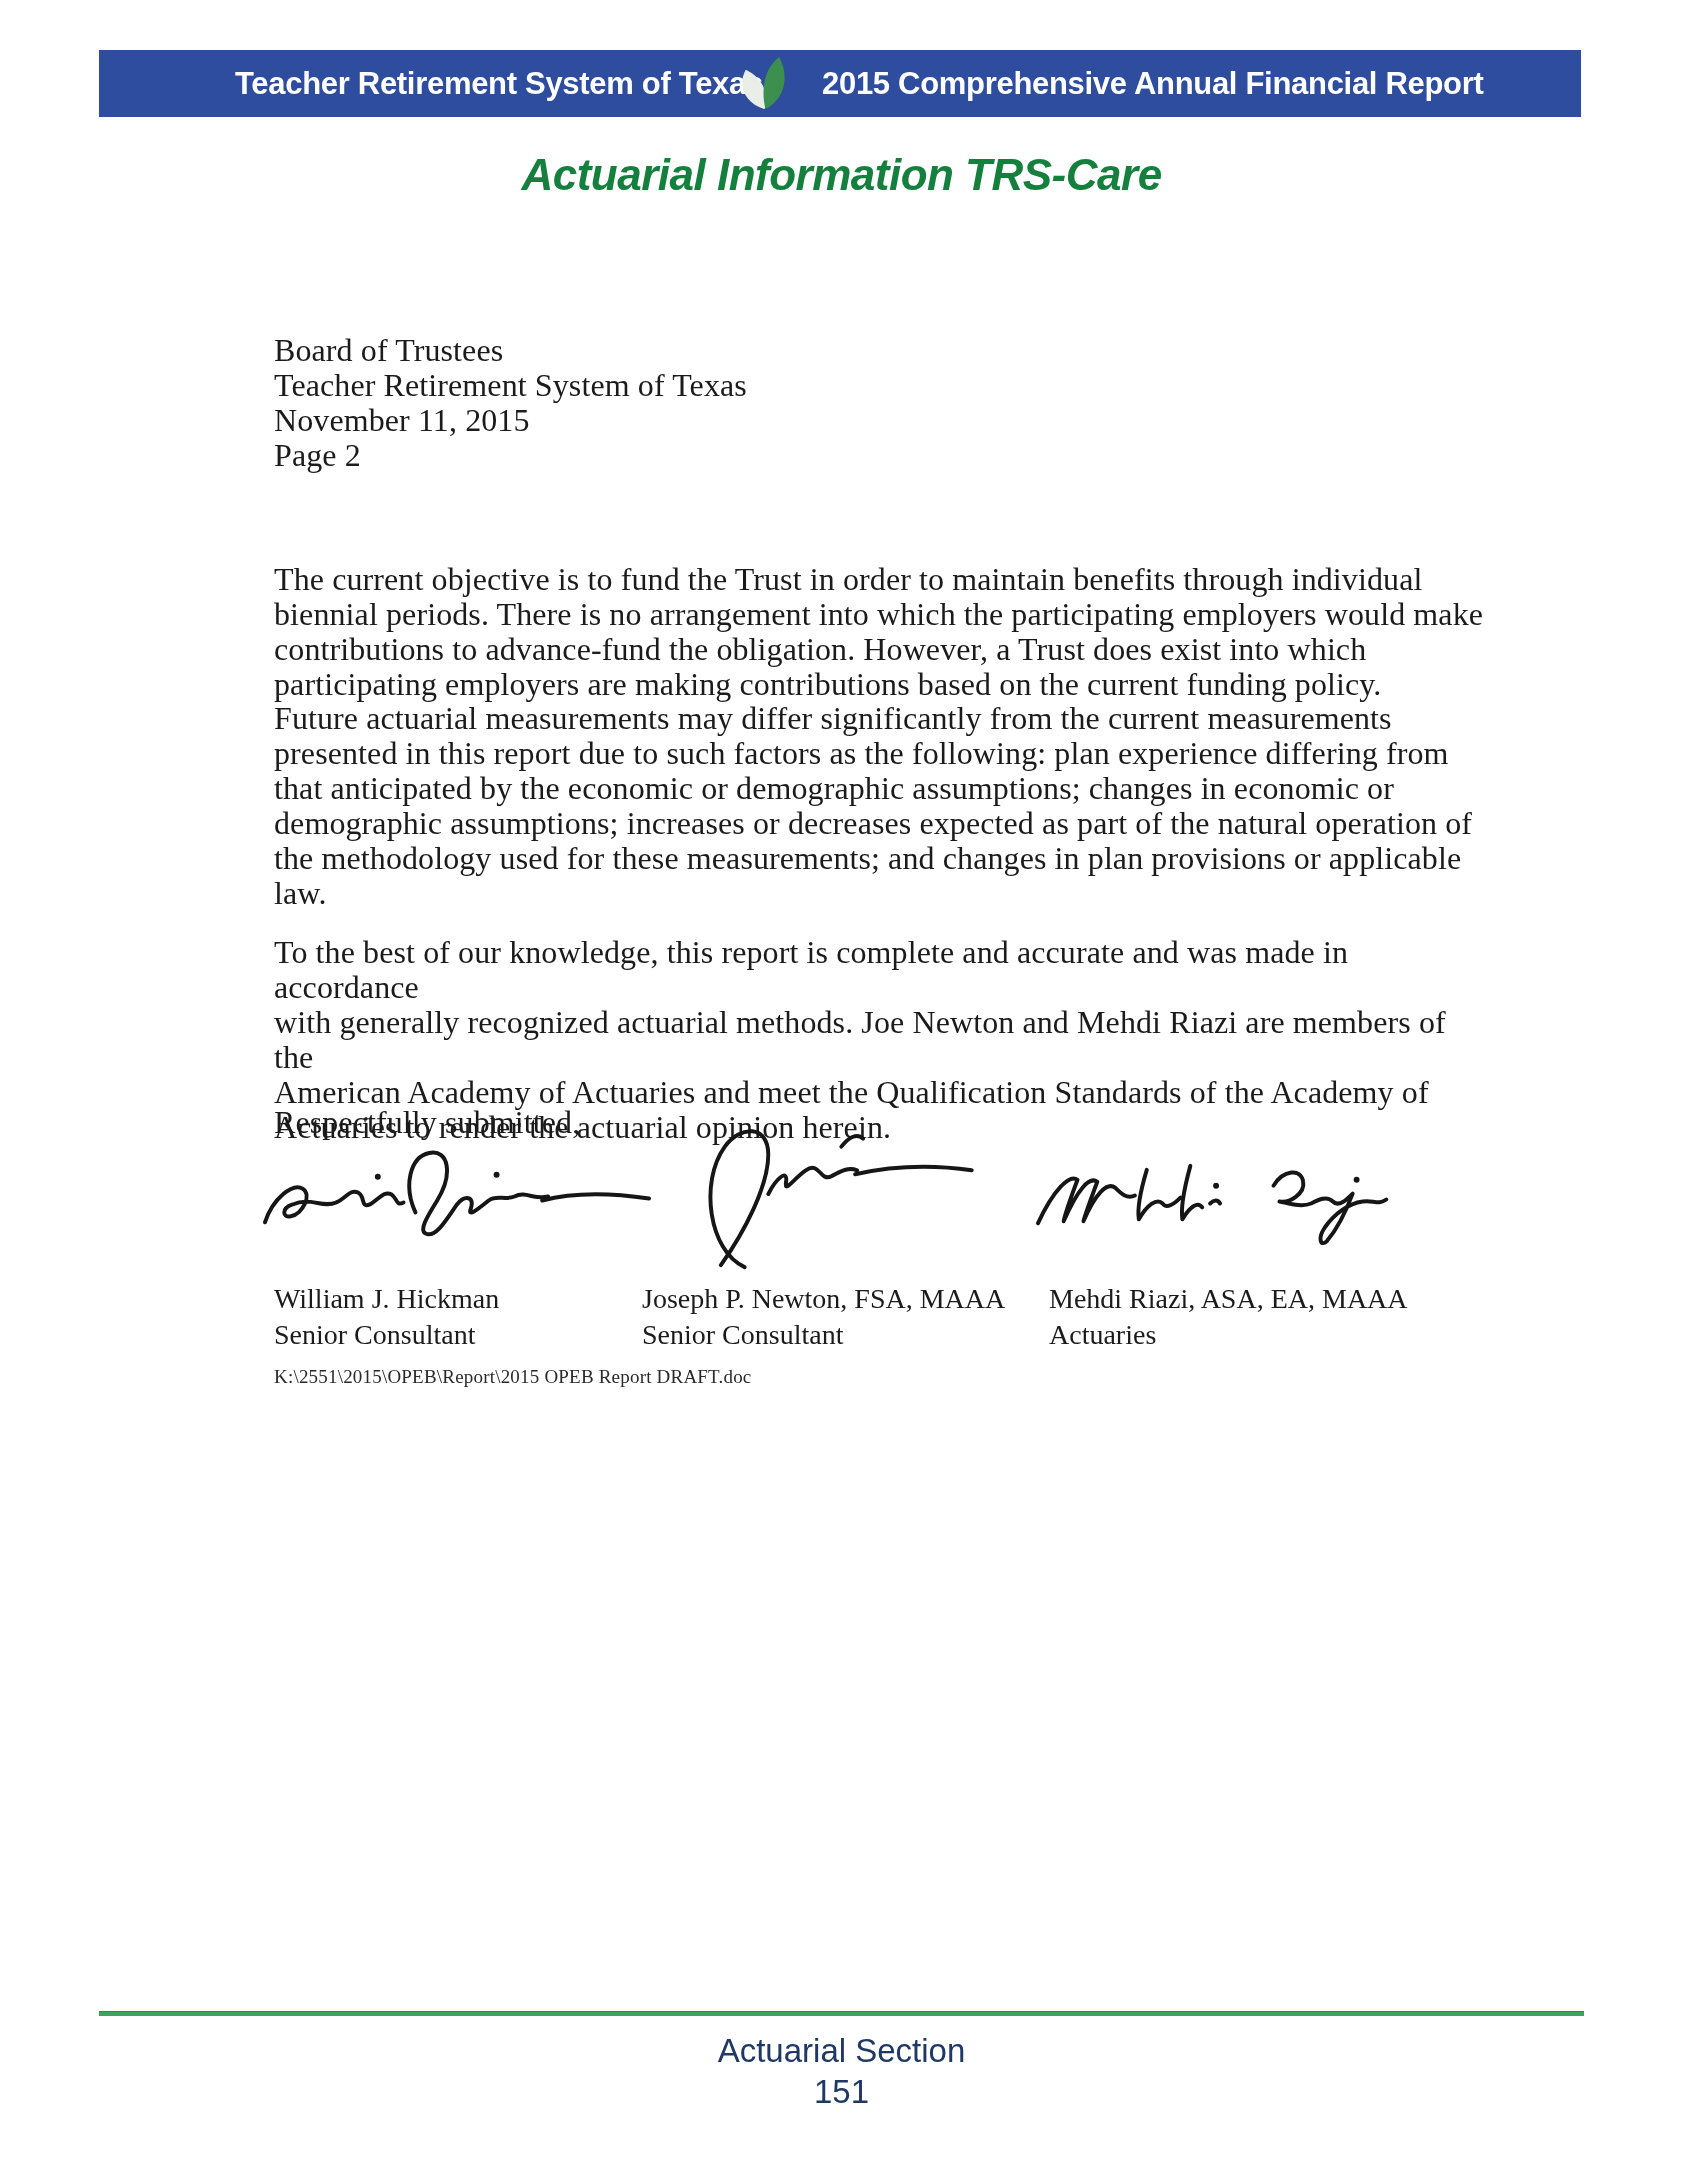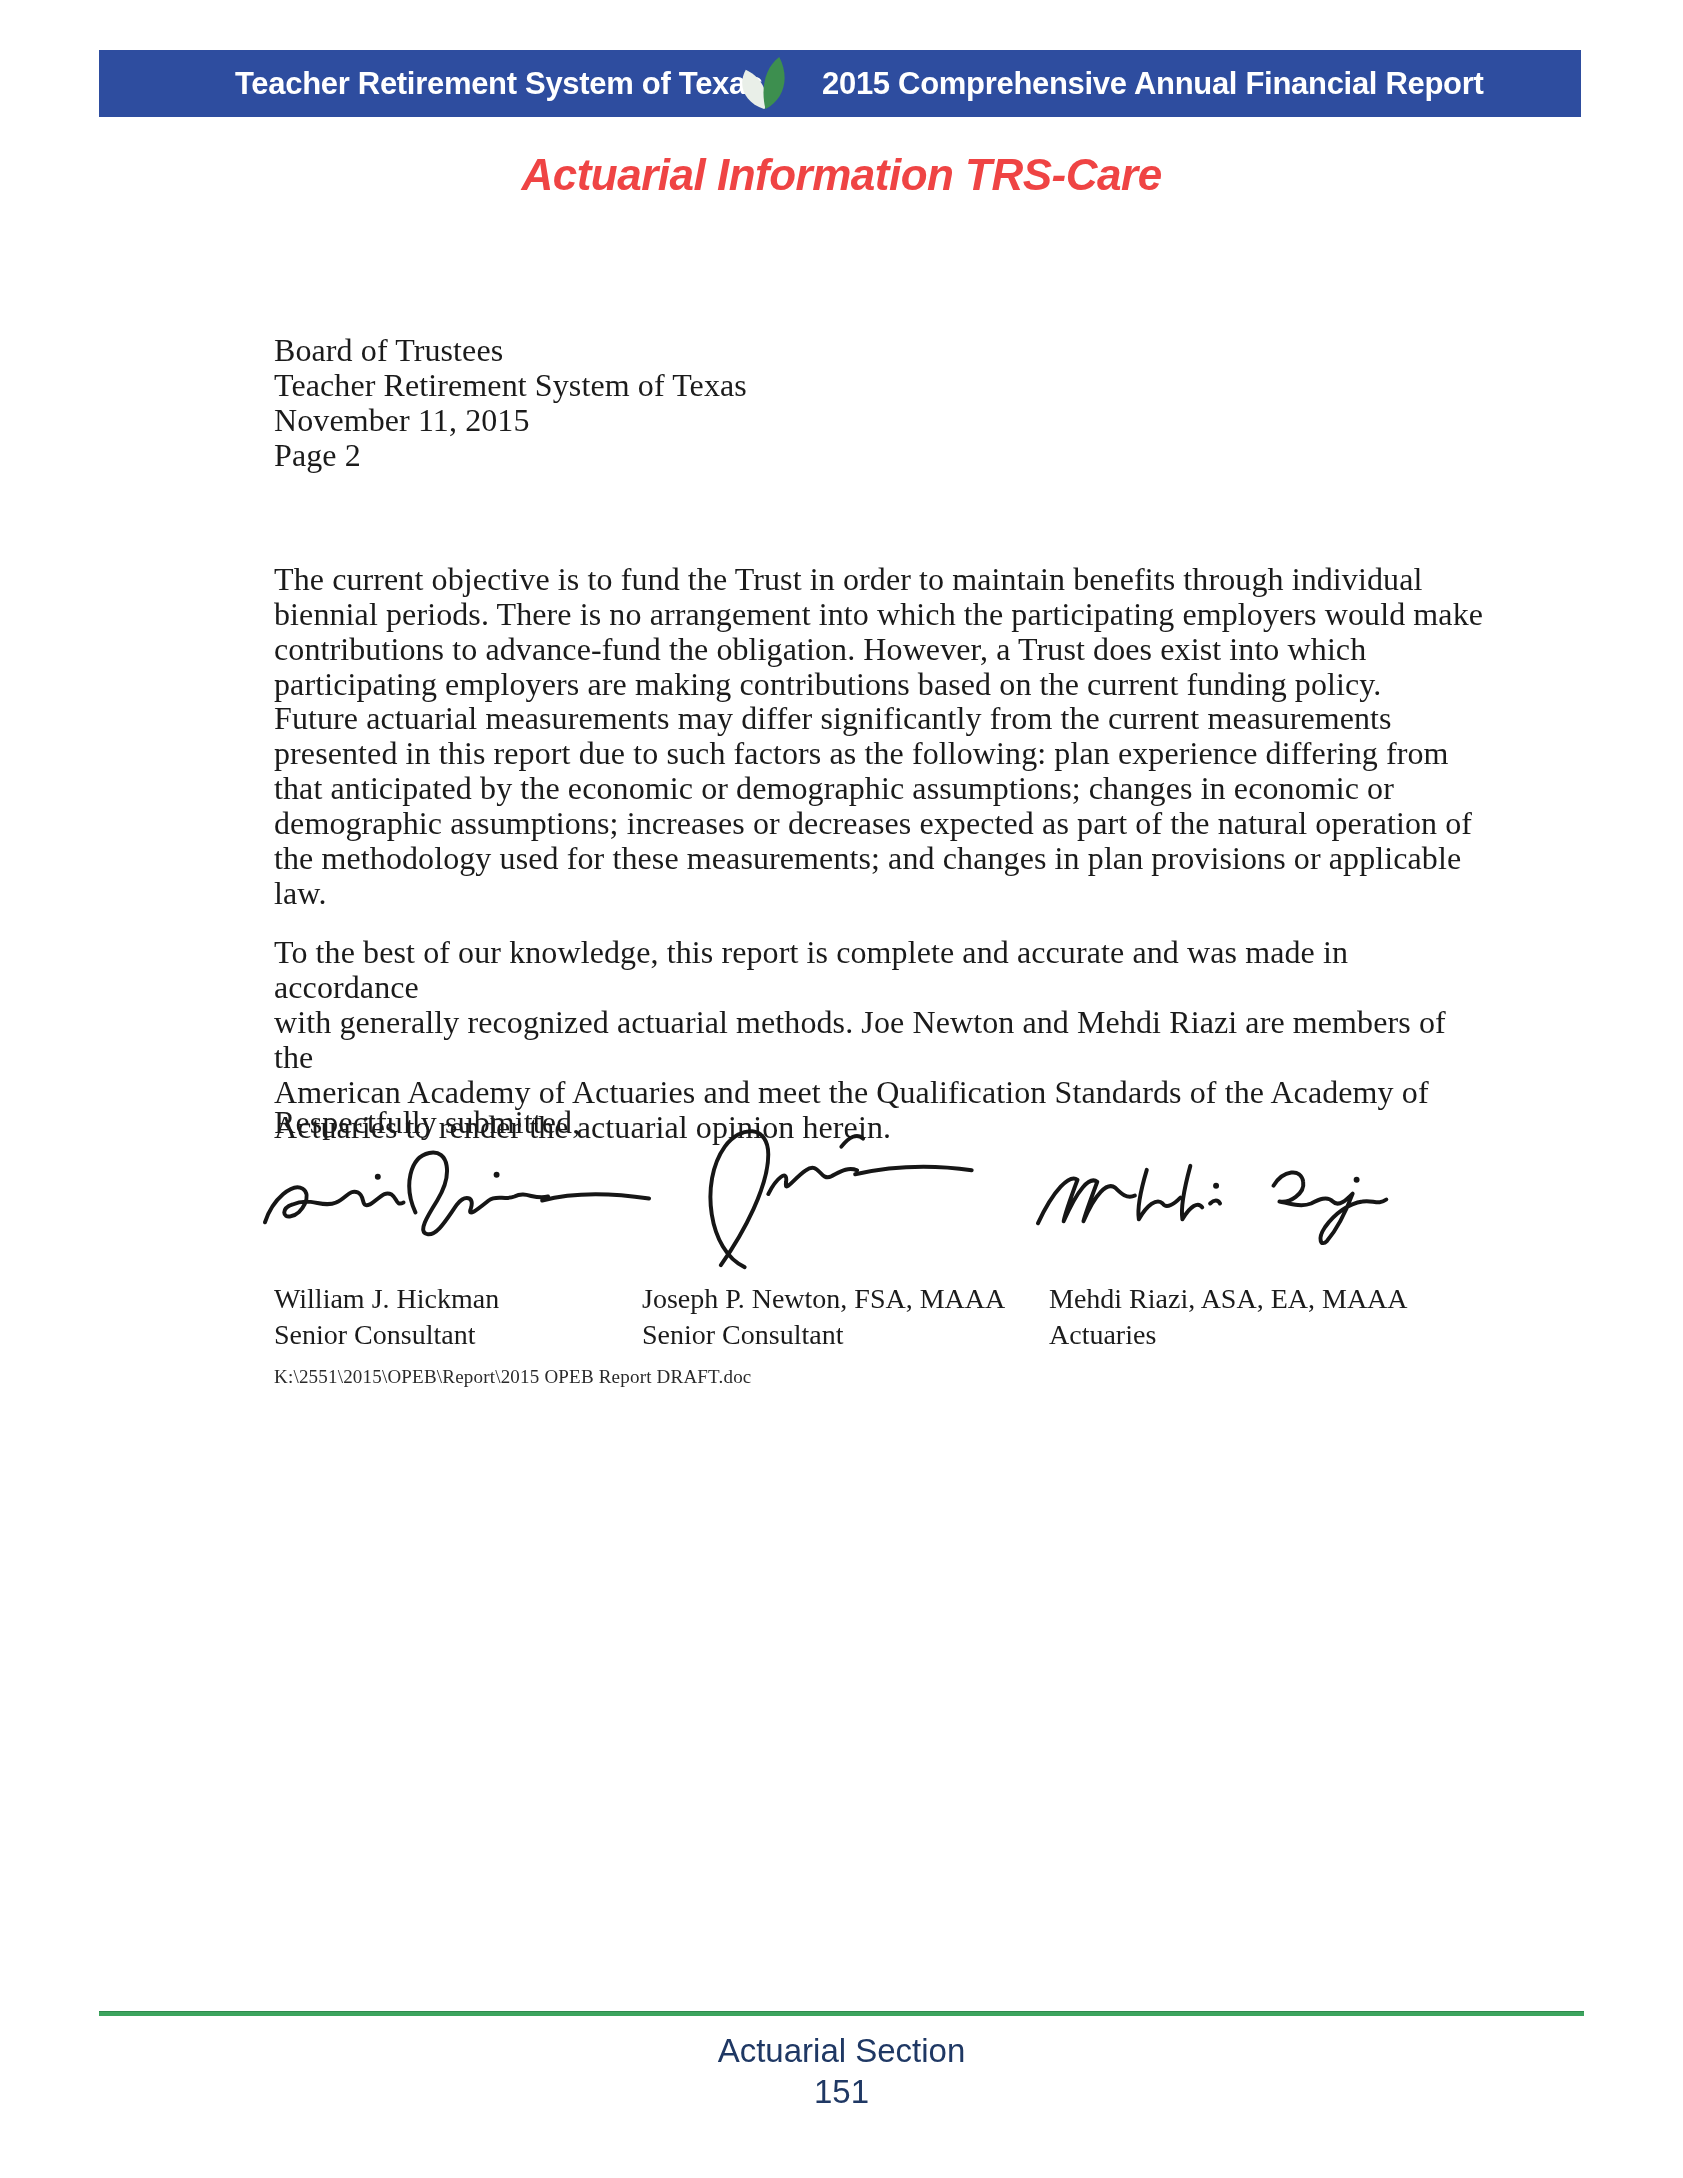--- a/index.html
+++ b/index.html
@@ -30,21 +30,21 @@
     white-space:nowrap;letter-spacing:-0.3px;
   }
   .topbar-left{left:136px;}
   .topbar-right{left:723px;}
   .leaf{position:absolute;left:636px;top:4px;width:59px;height:59px;}
   
   .title{
     position:absolute;left:0;top:150px;width:100%;margin:0;
     text-align:center;
     font-family:"Liberation Sans","DejaVu Sans",sans-serif;
-    font-style:italic;font-weight:bold;font-size:44px;color:#ef4444;
+    font-style:italic;font-weight:bold;font-size:44px;color:#15803d;
     letter-spacing:-0.5px;
   }
   
   .letterblock{
     position:absolute;left:274px;width:1218px;
     font-size:32px;line-height:35px;white-space:pre-line;
     letter-spacing:0.1px;
   }
   .addr{top:333px;}
   .p1{top:529px;margin-top:33px;}

